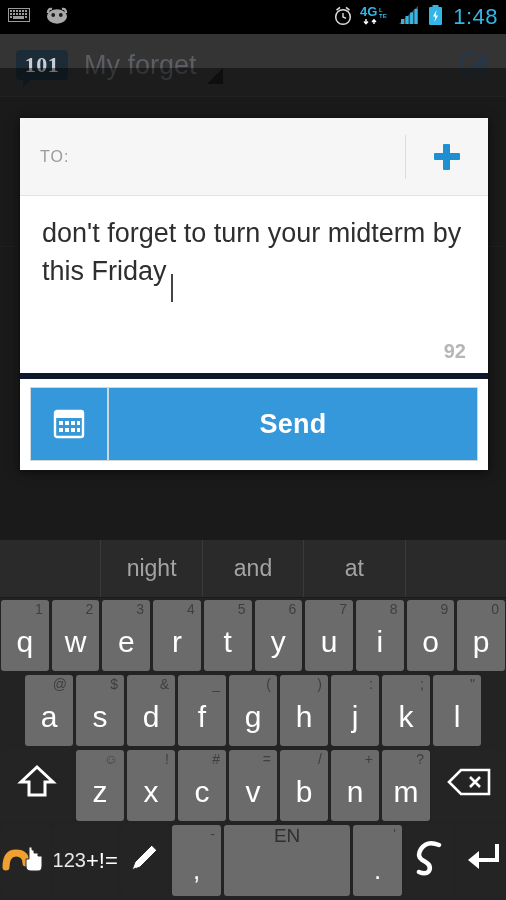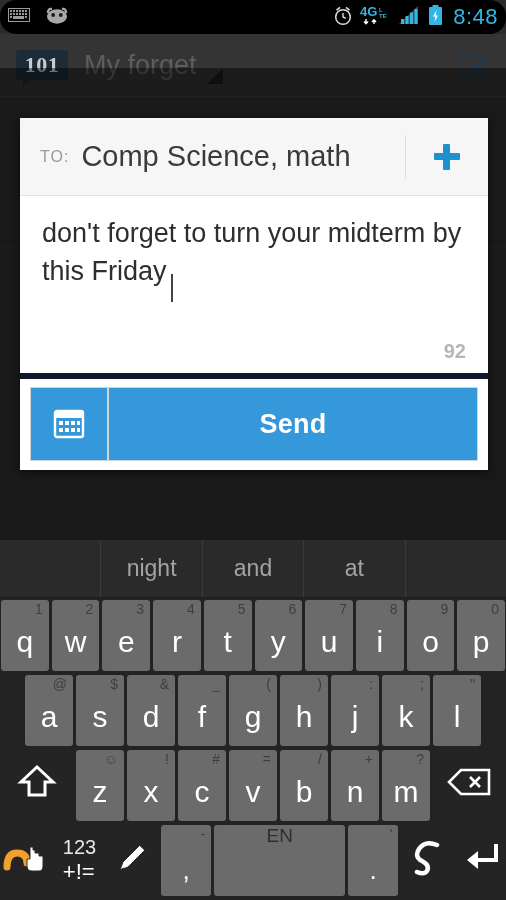--- a/index.html
+++ b/index.html
@@ -9,21 +9,20 @@
     background:#2b2b2b;
     overflow:hidden;
     position:relative;
   }
 
   
   #status-bar {
     position:absolute; top:0; left:0; width:506px; height:34px;
     background:#000; display:flex; align-items:center;
     padding:0 8px;
-    border-radius:16px;
   }
   .sb-left { display:flex; align-items:center; gap:14px; }
   .sb-right { margin-left:auto; display:flex; align-items:center; gap:7px; }
   .sb-clock { color:#33b5e5; font-size:22px; letter-spacing:0.5px; margin-left:3px; }
   .icn { display:block; }
 
   
   #app-underlay {
     position:absolute; top:34px; left:0; width:506px; height:506px;
     background:#303030;
@@ -153,21 +152,21 @@
     position:absolute; top:2px; right:6px; font-size:14px;
     color:#3f3f3f; font-weight:normal; line-height:1;
   }
   .key.dark { background:#242424; }
   .key.main { align-items:flex-end; padding-bottom:12px; }
   #row2 { padding-left:25px; padding-right:25px; }
   .key.wide15 { flex:1.5; }
   .key.wide25 { flex:2.6; }
   .key.punct { font-size:26px; align-items:flex-end; padding-bottom:10px; }
   #key-space { background:#6b6b6b; align-items:flex-start; padding-top:0; color:#2f2f2f; font-size:19px; }
-  .numsym { display:flex; flex-direction:column; line-height:1.15; }
+  .numsym { display:flex; align-items:center; line-height:1.15; }
   .numsym .n { font-size:20px; color:#e8e8e8; }
   .numsym .s { font-size:22px; color:#ffffff; }
 </style>
 </head>
 <body>
 
 <div id="status-bar">
   <div class="sb-left">
     <span class="icn">
       <svg width="22" height="14" viewBox="0 0 22 14">
@@ -227,21 +226,21 @@
         <rect x="15.5" y="4" width="3" height="15" fill="#33b5e5"></rect>
       </svg>
     </span>
     <span class="icn">
       <svg width="15" height="21" viewBox="0 0 15 21">
           <rect x="4.5" y="0" width="6" height="2" fill="#33b5e5"></rect>
           <rect x="1" y="2" width="13" height="18" rx="1" fill="#33b5e5"></rect>
           <path d="M8.6 5 L5 11.5 L7.4 11.5 L6.4 17 L10 10.5 L7.6 10.5 Z" fill="#ffffff"></path>
         </svg>
     </span>
-    <span class="sb-clock">8:48</span>
+    <span class="sb-clock">1:48</span>
   </div>
 </div>
 
 <div id="app-underlay">
 
   <div id="action-bar">
     <div id="logo-badge">
       <span>101</span>
     </div>
     <div id="ab-title">My forget</div>
@@ -261,21 +260,20 @@
   </div>
   <div id="underlay-divider"></div>
 
   <div id="scrim"></div>
 </div>
 
 <div id="compose-dialog">
 
   <div id="to-bar">
     <span id="to-label">TO:</span>
-    <span id="to-value" placeholder="Select classes">Comp Science, math</span>
     <div id="to-divider"></div>
     <button id="add-recipient-button">
       <span class="plus-glyph"></span>
     </button>
   </div>
 
   <div id="message-area">
     <div id="message-text" placeholder="Type your message">don't forget to turn your midterm by this Friday</div>
     <span class="caret" style="position:absolute;left:150px;top:78px;"></span>
     <span id="char-counter">92</span>

